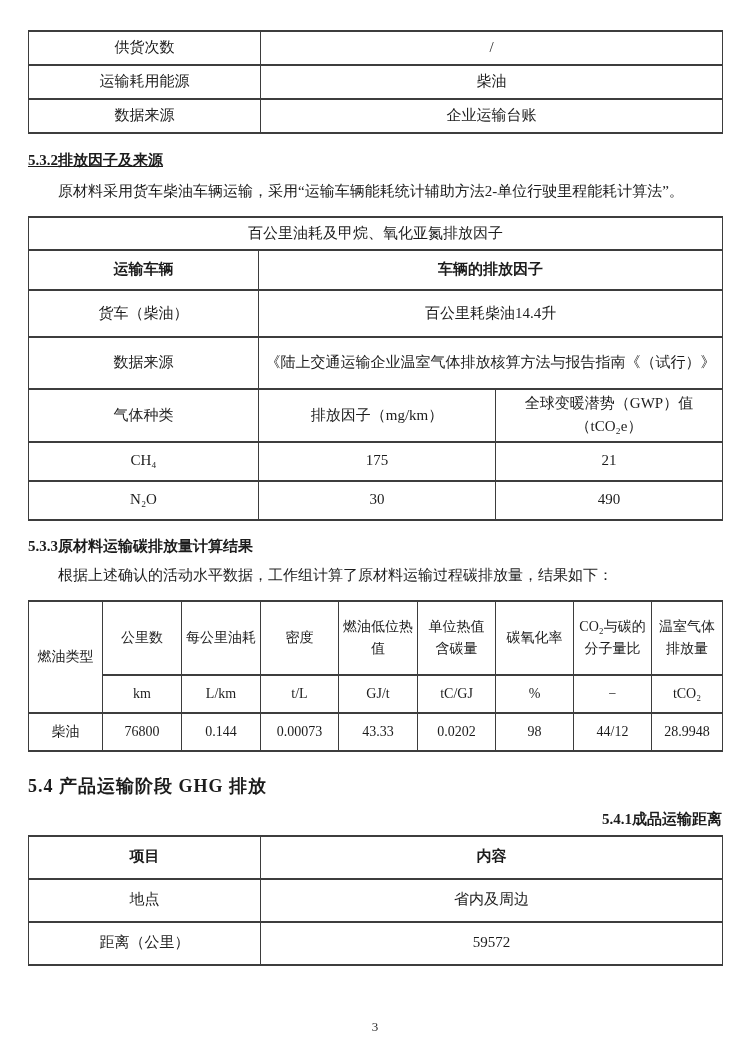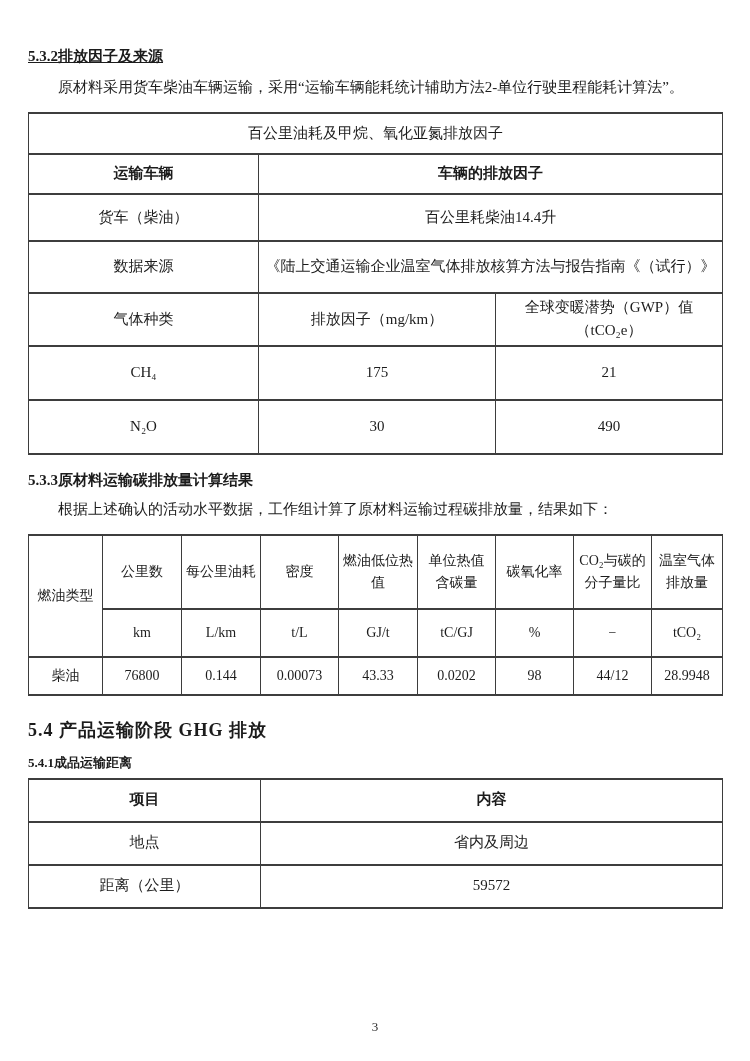--- a/index.html
+++ b/index.html
@@ -26,49 +26,69 @@
     text-align:center;
     vertical-align:middle;
     padding:2px 4px;
     line-height:1.55;
     overflow:hidden;
   }
   td.b { font-weight:bold; }
   .h-sub  { font-size:15px; font-weight:bold; margin:17px 0 0 0;text-decoration:underline; }
   .h-sub2 { font-size:15px; font-weight:bold; margin:16px 0 0 0; }
   .h-big  { font-size:18px; font-weight:bold; margin:22px 0 0 0; letter-spacing:1px; }
-  .h-sub3 { font-size:13px; font-weight:bold; margin:12px 0 6px 0; }
+  .h-sub3 { font-size:15px; font-weight:bold; margin:12px 0 6px 0;text-align:right; }
   p.body-text {
     font-size:15px; line-height:30px;
     text-indent:2em; margin:6px 0 10px 0;
     text-align:justify;
   }
   p.body-text.single { margin:4px 0 10px 0; }
   .src-cell { padding:2px 28px; }
   .page-number {
     position:absolute; left:0; right:0; bottom:26px;
     text-align:center; font-size:13px; color:#2a2a2a;
   }
   .sp1 tr { height:34px; }
-  .t2-title { height:41px; }
+  .t2-title { height:33px; }
   .t2-hdr   { height:40px; }
   .t2-truck { height:47px; }
   .t2-src   { height:52px; }
   .t2-gashd { height:48px; }
-  .t2-gas   { height:54px; }
+  .t2-gas   { height:39px; }
   .t3-hdr  { height:74px; }
-  .t3-unit { height:48px; }
+  .t3-unit { height:38px; }
   .t3-data { height:38px; }
   .sp4 tr { height:43px;padding-left:32px; }
 </style>
 </head>
 <body>
 
 <div class="page">
 
+  <table class="tbl sp1">
+    <colgroup>
+        <col style="width:232px">
+        <col style="width:462px">
+      </colgroup>
+    <tbody>
+      <tr>
+        <td>供货次数</td>
+        <td>/</td>
+      </tr>
+      <tr>
+        <td>运输耗用能源</td>
+        <td>柴油</td>
+      </tr>
+      <tr>
+        <td>数据来源</td>
+        <td>企业运输台账</td>
+      </tr>
+    </tbody>
+  </table>
 
   <div class="h-sub">5.3.2排放因子及来源</div>
   <p class="body-text">原材料采用货车柴油车辆运输，采用“运输车辆能耗统计辅助方法2-单位行驶里程能耗计算法”。</p>
 
   <table class="tbl">
     <colgroup>
         <col style="width:230px">
         <col style="width:237px">
         <col style="width:227px">
       </colgroup>

